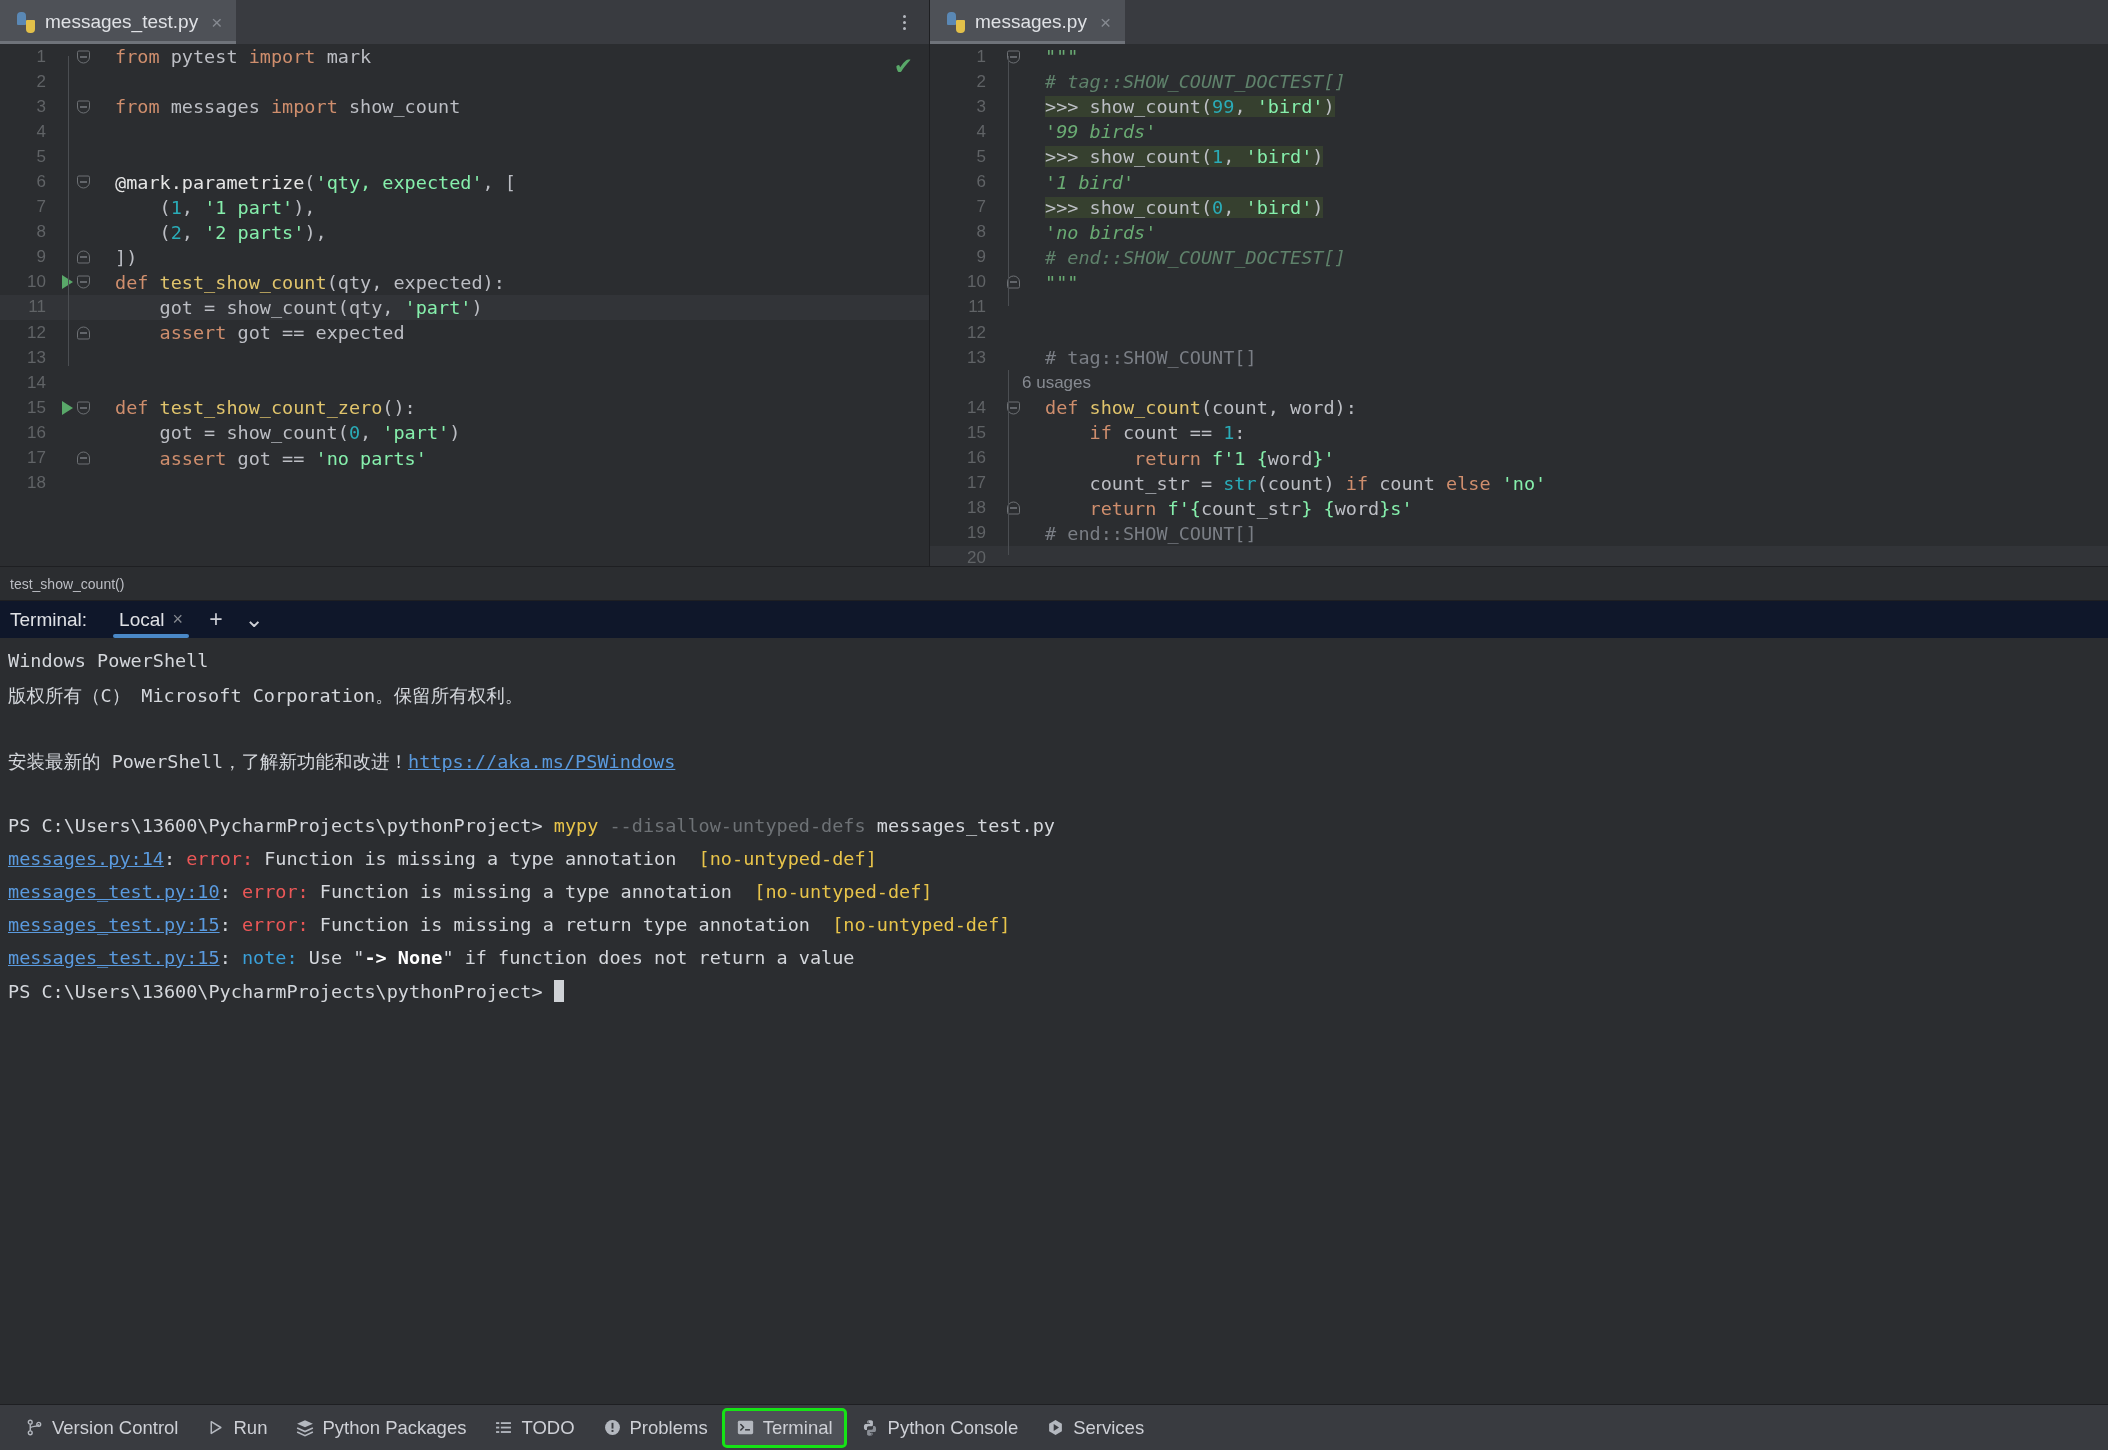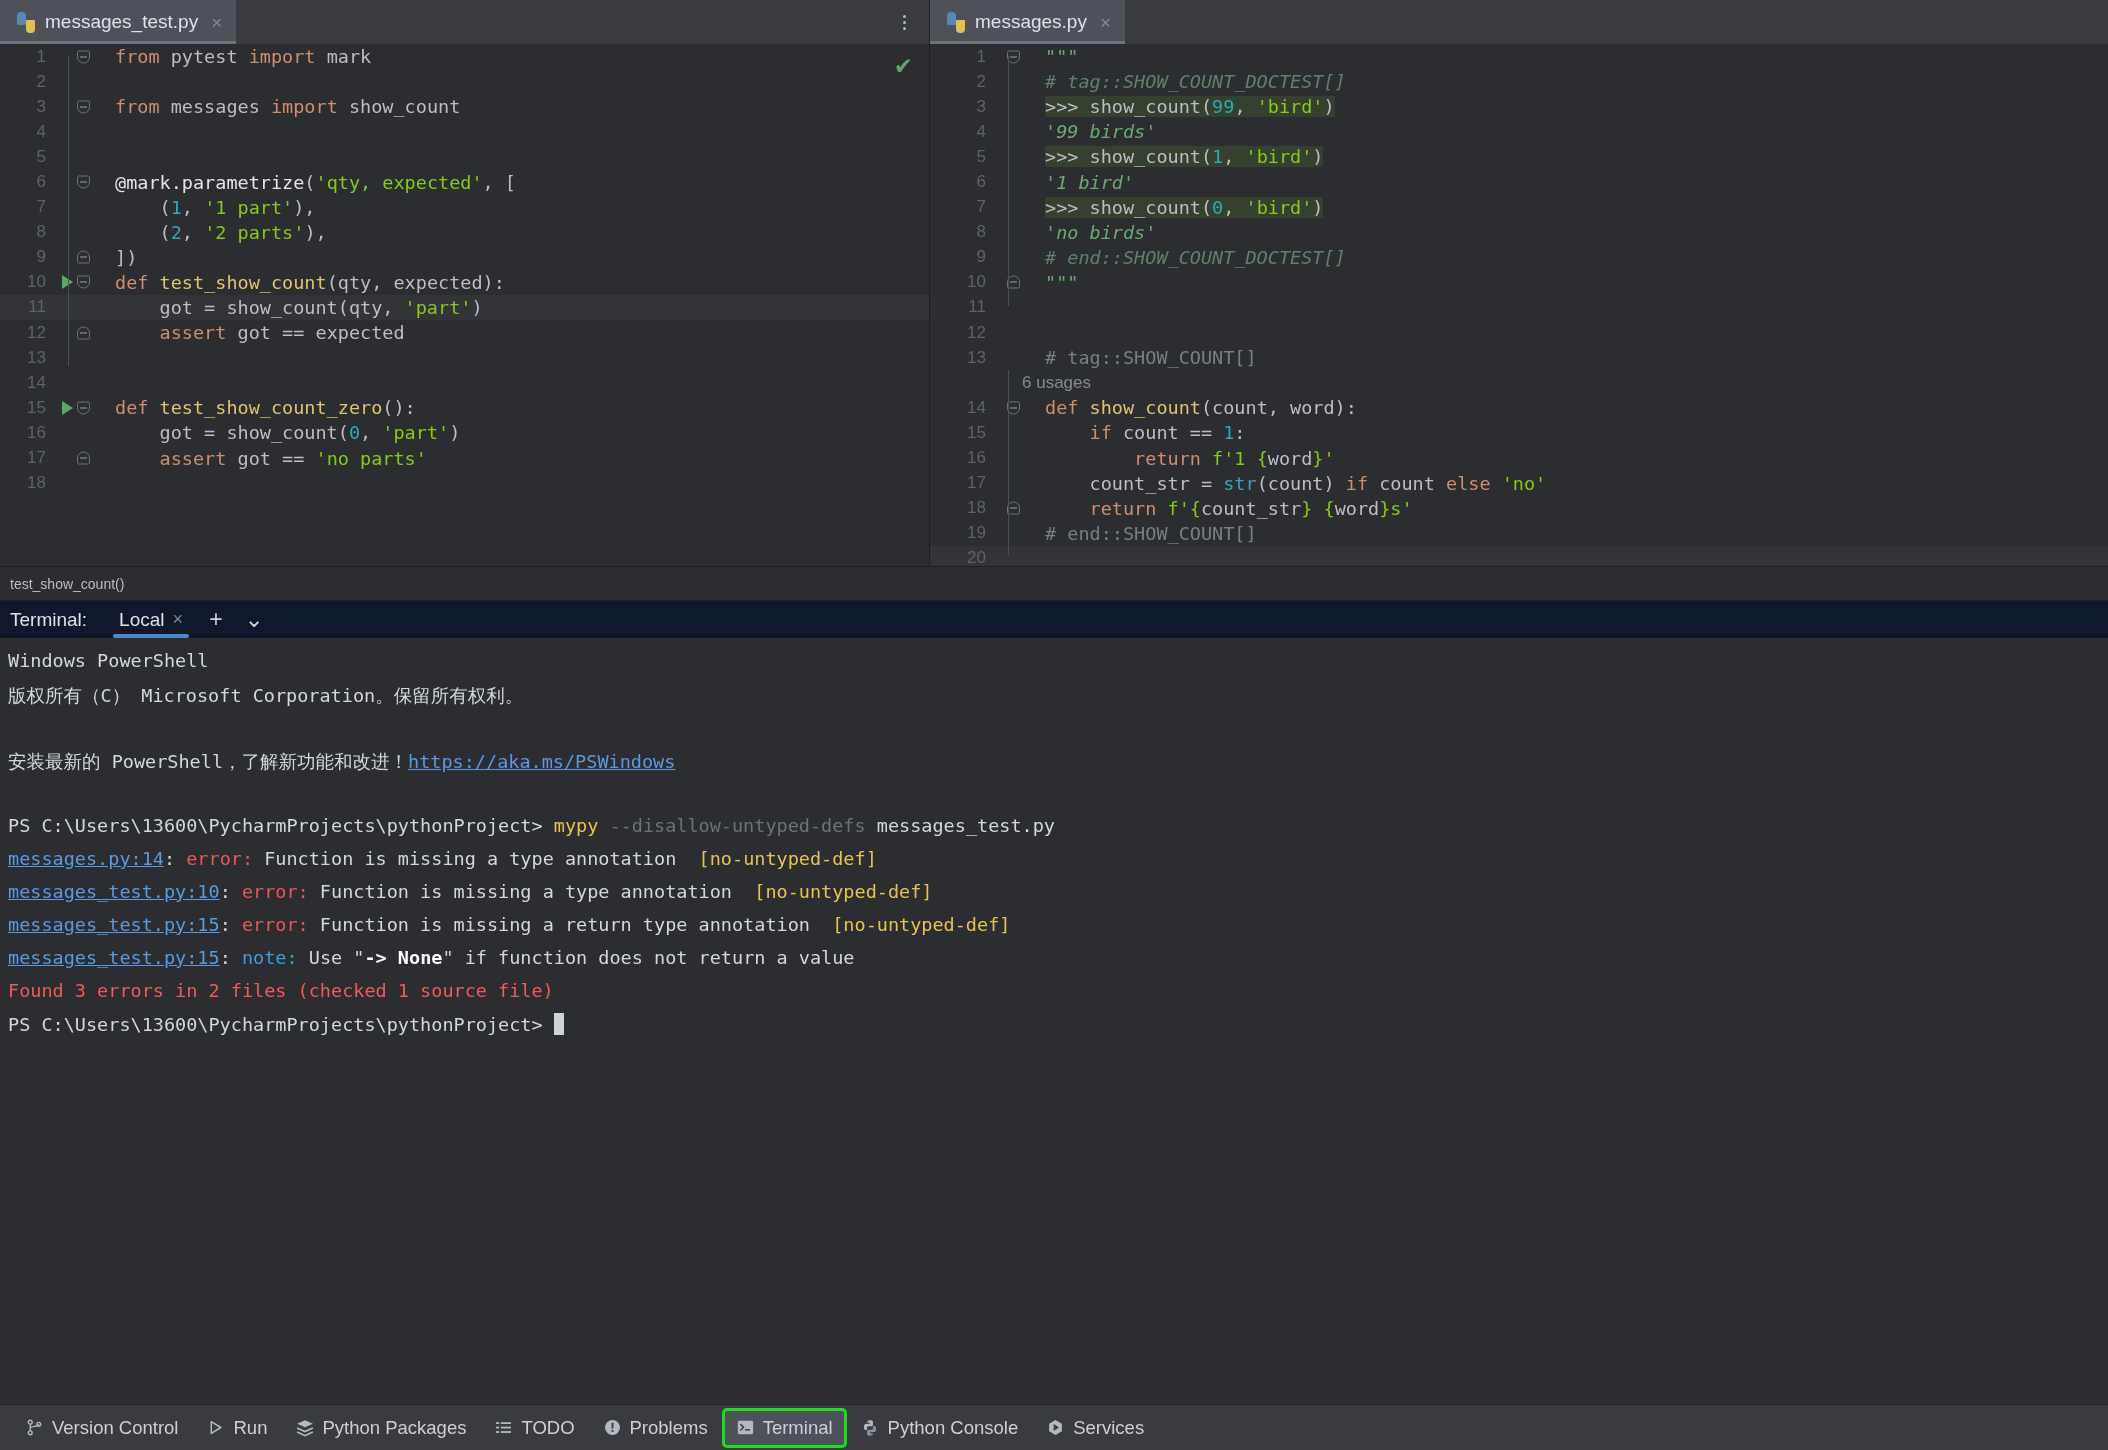--- a/index.html
+++ b/index.html
@@ -85,21 +85,21 @@
     height: 1px; background: #9a9ea3;
   }
   
   .guide {
     position: absolute; width: 1px; background: #4b4e52;
   }
 
   
   .kw   { color: #cf8e6d; }
   .fn   { color: #e0c46c; }
-  .str  { color: #84cc16; text-align: center; }
+  .str  { color: #86efac; text-align: center; }
   .num  { color: #2aacb8; }
   .def  { color: #bcbec4; }
   .com  { color: #7a7e85; }
   .doc  { color: #5f826b; font-style: italic; }
   .docs { color: #6aab73; font-style: italic; }
   .dec  { color: #e5e5e5; text-align: center; }
   .fsub { color: #bcbec4; }
   .dtest{ background: #36402f; }
   .prompt { color: #bcbec4; }
 
@@ -285,21 +285,20 @@
     <div class="tline"><span class="t-white">Windows PowerShell</span></div>
     <div class="tline"><span class="t-white">版权所有（C） Microsoft Corporation。保留所有权利。</span></div>
     <div class="tline"></div>
     <div class="tline"><span class="t-white">安装最新的 PowerShell，了解新功能和改进！</span><span class="t-link">https://aka.ms/PSWindows</span></div>
     <div class="tline"></div>
     <div class="tline"><span class="t-white">PS C:\Users\13600\PycharmProjects\pythonProject&gt; </span><span class="t-yellow">mypy</span><span class="t-dim"> --disallow-untyped-defs</span><span class="t-white"> messages_test.py</span></div>
     <div class="tline"><span class="t-link">messages.py:14</span><span class="t-white">: </span><span class="t-err">error:</span><span class="t-white"> Function is missing a type annotation  </span><span class="t-yellow">[no-untyped-def]</span></div>
     <div class="tline"><span class="t-link">messages_test.py:10</span><span class="t-white">: </span><span class="t-err">error:</span><span class="t-white"> Function is missing a type annotation  </span><span class="t-yellow">[no-untyped-def]</span></div>
     <div class="tline"><span class="t-link">messages_test.py:15</span><span class="t-white">: </span><span class="t-err">error:</span><span class="t-white"> Function is missing a return type annotation  </span><span class="t-yellow">[no-untyped-def]</span></div>
     <div class="tline"><span class="t-link">messages_test.py:15</span><span class="t-white">: </span><span class="t-note">note:</span><span class="t-white"> Use "</span><span class="t-bold">-&gt; None</span><span class="t-white">" if function does not return a value</span></div>
-    <div class="tline"><span class="t-red">Found 3 errors in 2 files (checked 1 source file)</span></div>
     <div class="tline"><span class="t-white">PS C:\Users\13600\PycharmProjects\pythonProject&gt; </span><span class="cursor"></span></div>
   </div>
 
 <div class="statusbar" id="statusbar">
     <div class="sb-item">
       <span class="sb-ico">
         <svg width="17" height="17" viewBox="0 0 16 16">
           <circle cx="4" cy="3" r="1.8" fill="none" stroke="#b4b8bf" stroke-width="1.3"></circle>
           <circle cx="4" cy="13" r="1.8" fill="none" stroke="#b4b8bf" stroke-width="1.3"></circle>
           <circle cx="12" cy="5" r="1.8" fill="none" stroke="#b4b8bf" stroke-width="1.3"></circle>

